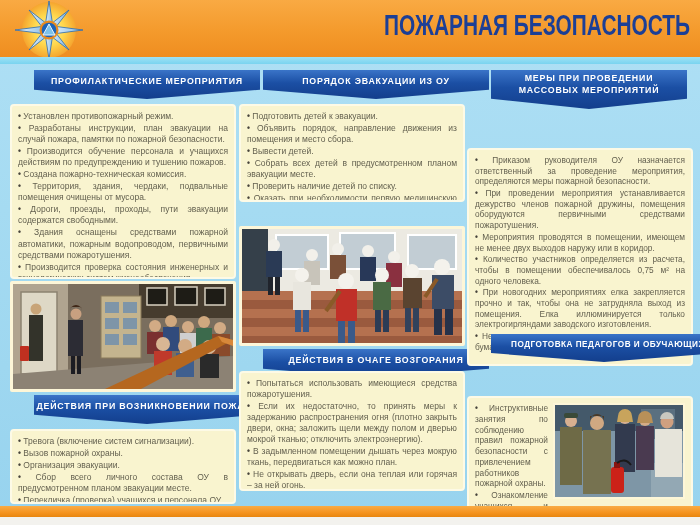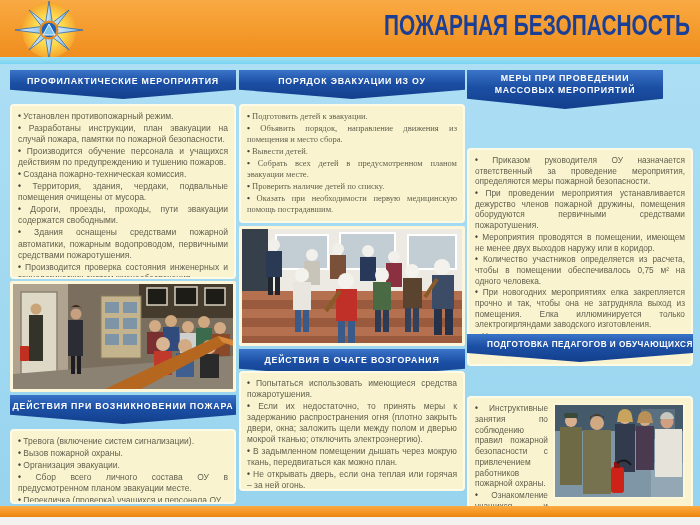--- a/index.html
+++ b/index.html
@@ -21,21 +21,21 @@
   .emblem{position:absolute;left:12px;top:0px;}
   
   .foot-orange{position:absolute;left:0;top:506px;width:700px;height:11px;
     background:linear-gradient(180deg,#f9ab45,var(--footer-orange,#f5941f) 60%,#e8860f);}
   .foot-white{position:absolute;left:0;top:517px;width:700px;height:8px;background:#f3f2ee;}
   
   .ribbon{position:absolute;color:#fff;font-weight:bold;font-size:8.8px;letter-spacing:.8px;
     text-align:center;display:flex;flex-direction:column;align-items:center;justify-content:center;
     background:linear-gradient(180deg,#3a74c8 0%,var(--ribbon-blue,#1b4fa4) 45%,#133e8c 100%);
     clip-path:polygon(0 0,100% 0,100% 68%,50% 100%,0 68%);padding-bottom:8px;box-sizing:border-box;
-    white-space:nowrap;}
+    white-space:nowrap;margin-left:24px;}
   .ribbon.two{line-height:1.35;padding-bottom:9px;clip-path:polygon(0 0,100% 0,100% 74%,50% 100%,0 74%);}
   
   .box{position:absolute;background:var(--box-cream,#f9f4cf);border:2px solid #fdfae6;
     border-radius:4px;padding:5px 6px;box-sizing:border-box;font-size:8.5px;line-height:1.3;
     color:#63604f;text-align:justify;overflow:hidden;}
   .box ul{margin:0;padding:0;list-style:none;}
   .box li{margin:0 0 1px 0;}
   .box li::before{content:"• ";color:#46433a;font-weight:bold;}
   
   .photo{position:absolute;background:#fdf6d8;padding:3px;border-radius:2px;box-sizing:border-box;}
@@ -158,21 +158,21 @@
         <li>Вызов пожарной охраны.</li>
         <li>Организация эвакуации.</li>
         <li>Сбор всего личного состава ОУ в предусмотренном планом эвакуации месте.</li>
         <li>Перекличка (проверка) учащихся и персонала ОУ.</li>
       </ul>
   </div>
 
   <div class="ribbon" style="left:239px;top:70px;width:226px;height:29px;">
     <span>ПОРЯДОК ЭВАКУАЦИИ ИЗ ОУ</span>
   </div>
-  <div class="box" style="left:239px;top:104px;width:226px;height:119px;font-family:Liberation Serif, serif;">
+  <div class="box" style="left:239px;top:104px;width:226px;height:98px;">
     <ul>
         <li>Подготовить детей к эвакуации.</li>
         <li>Объявить порядок, направление движения из помещения и место сбора.</li>
         <li>Вывести детей.</li>
         <li>Собрать всех детей в предусмотренном планом эвакуации месте.</li>
         <li>Проверить наличие детей по списку.</li>
         <li>Оказать при необходимости первую медицинскую помощь пострадавшим.</li>
       </ul>
   </div>
 

